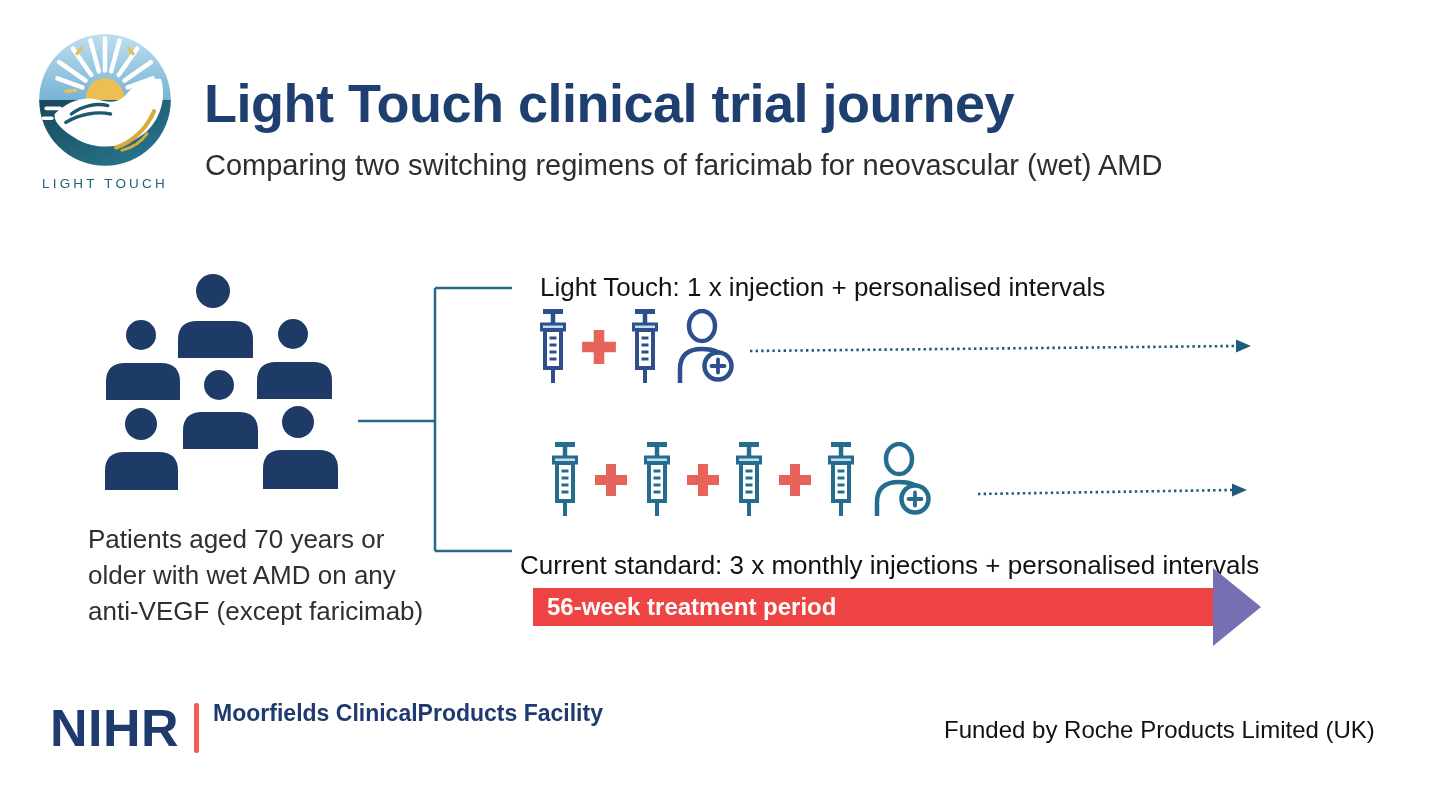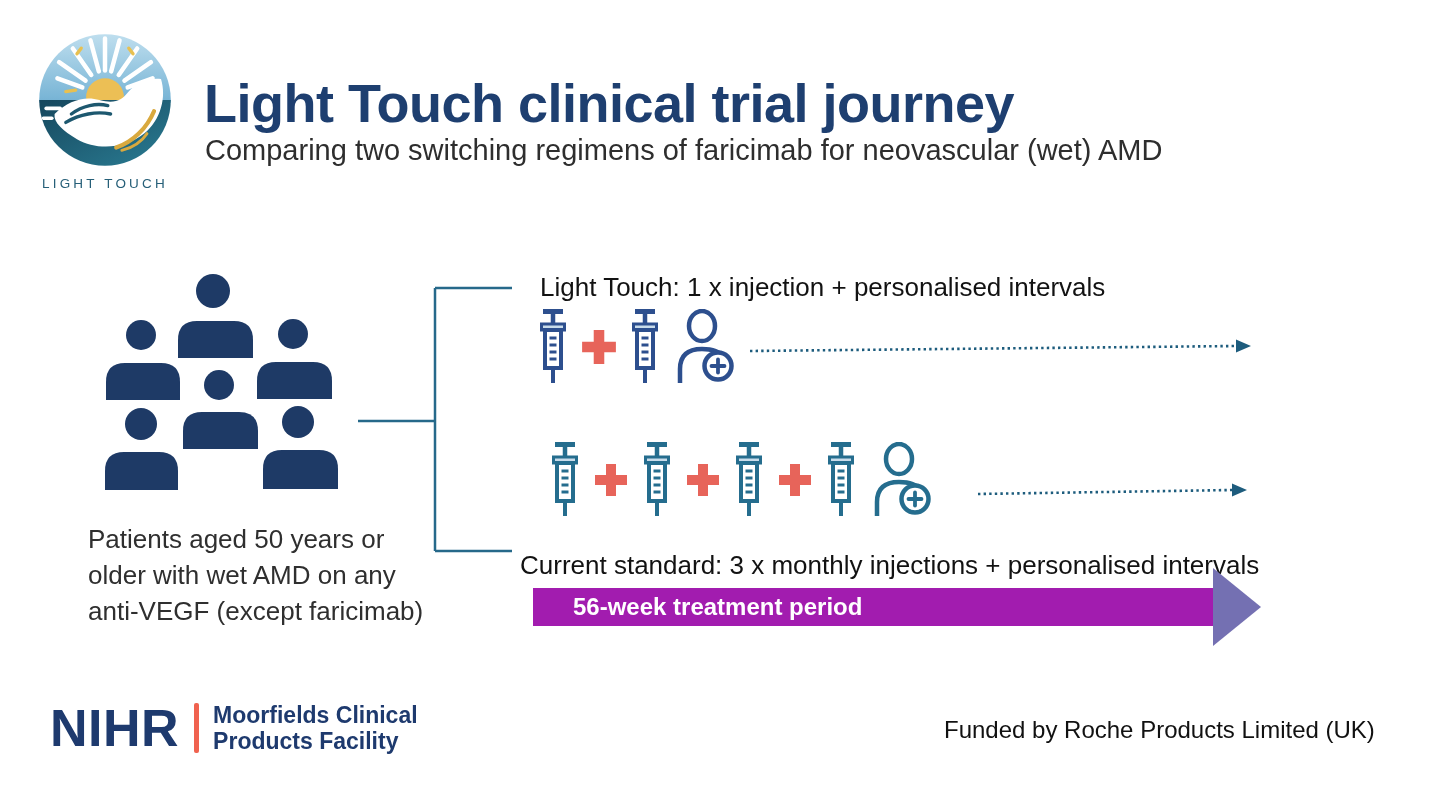--- a/index.html
+++ b/index.html
@@ -13,56 +13,56 @@
   .logo-wrap{left:33px;top:30px;width:144px;text-align:center;}
   .logo-label{
     margin-top:6px;font-size:13.5px;font-weight:400;letter-spacing:3.2px;
     color:#265f78;white-space:nowrap;
   }
   .page-title{
     left:204px;top:72px;font-size:54px;font-weight:700;color:#1e3f70;
     letter-spacing:-0.5px;white-space:nowrap;
   }
   .page-subtitle{
-    left:205px;top:134px;font-size:29px;color:#2e2e2e;white-space:nowrap;
+    left:205px;top:149px;font-size:29px;color:#2e2e2e;white-space:nowrap;
   }
 
   
   .population-caption{
     left:88px;top:521px;width:345px;font-size:26px;line-height:36px;color:#2f2f2f;
   }
 
   
   .arm-label{font-size:26px;color:#121212;white-space:nowrap;}
   .arm1-label{left:540px;top:272px;}
   .arm2-label{left:520px;top:550px;}
   .icon-row{display:flex;align-items:center;}
   .icon-row1{left:536px;top:308px;gap:10px;}
   .icon-row2{left:548px;top:441px;gap:11px;}
   .navy-icons{color:#2d4f8e;}
   .teal-icons{color:#256d8e;}
   .plus-icon-svg{color:#e7645a;}
 
   
   .timeline-body{
-    left:533px;top:588px;width:680px;height:38px;background:#a21caf;
+    left:533px;top:588px;width:680px;height:38px;background:#ef4444;
     color:#ffffff;font-size:24px;font-weight:700;line-height:38px;
-    padding-left:40px;box-sizing:border-box;white-space:nowrap;
+    padding-left:14px;box-sizing:border-box;white-space:nowrap;
   }
   .timeline-head{
     left:1213px;top:568px;width:0;height:0;
     border-top:39px solid transparent;border-bottom:39px solid transparent;
     border-left:48px solid #7470b2;
   }
 
   
   .nihr-block{left:50px;top:700px;display:flex;align-items:stretch;}
   .nihr-wordmark{font-size:52px;font-weight:800;color:#1e3a6e;line-height:56px;letter-spacing:0.5px;}
   .nihr-divider{width:5px;background:#f0624f;border-radius:2px;margin:3px 14px 3px 15px;}
-  .nihr-partner{display:flex;flex-direction:column;justify-content:center;
+  .nihr-partner{display:flex;flex-direction:row;justify-content:center;
     font-size:23px;font-weight:700;color:#1e3a6e;line-height:26px;}
   .funding-note{left:944px;top:716px;font-size:24px;color:#111;white-space:nowrap;}
 
   svg{display:block;}
 </style>
 </head>
 <body>
 
 <div class="canvas">
 
@@ -141,21 +141,21 @@
     <g>
       <circle cx="56" cy="162" r="16"></circle>
       <path d="M20,228 V209 Q20,190 39,190 H74 Q93,190 93,209 V228 Z"></path>
     </g>
     <g>
       <circle cx="213" cy="160" r="16"></circle>
       <path d="M178,227 V207 Q178,188 197,188 H234 Q253,188 253,207 V227 Z"></path>
     </g>
   </svg>
 
-  <div class="abs population-caption">Patients aged 50 years or older with wet AMD on any anti-VEGF (except faricimab)</div>
+  <div class="abs population-caption">Patients aged 70 years or older with wet AMD on any anti-VEGF (except faricimab)</div>
 
   <svg class="abs" style="left:0;top:0;pointer-events:none;" width="1440" height="810" viewBox="0 0 1440 810">
     <g stroke="#26698a" stroke-width="2.5" fill="none">
       <path d="M358,421 H435"></path>
       <path d="M435,288 V551"></path>
       <path d="M435,288 H512"></path>
       <path d="M435,551 H512"></path>
     </g>
     <g>
       <path d="M750,351 L1236,346" stroke="#1d5c7d" stroke-width="2.6" stroke-dasharray="2.4 3.2" fill="none"></path>

